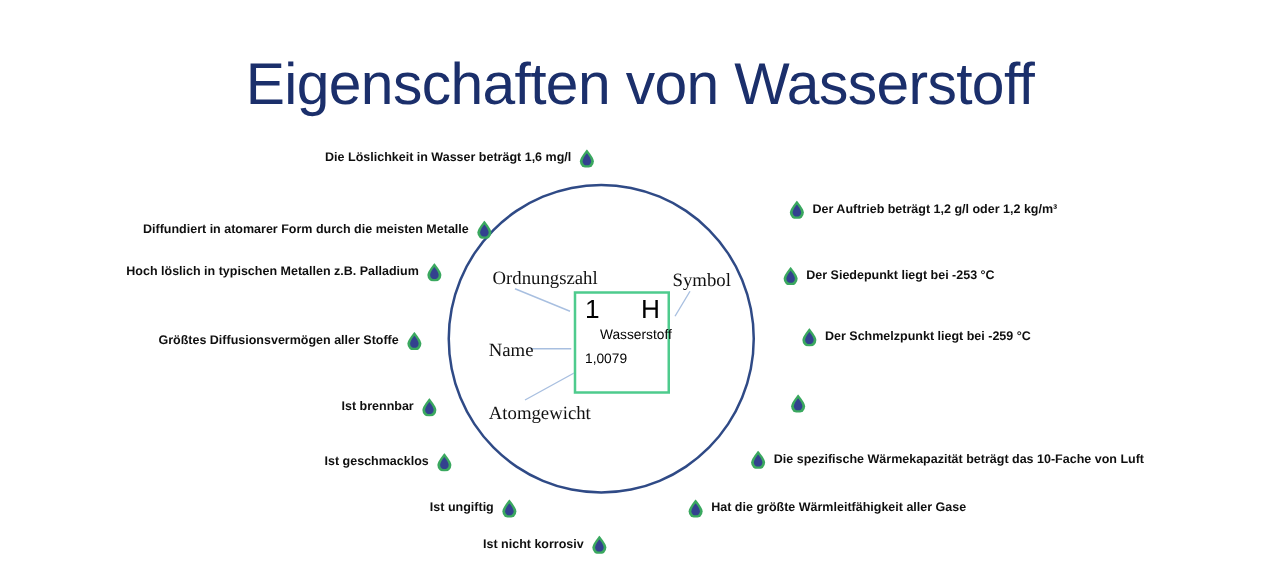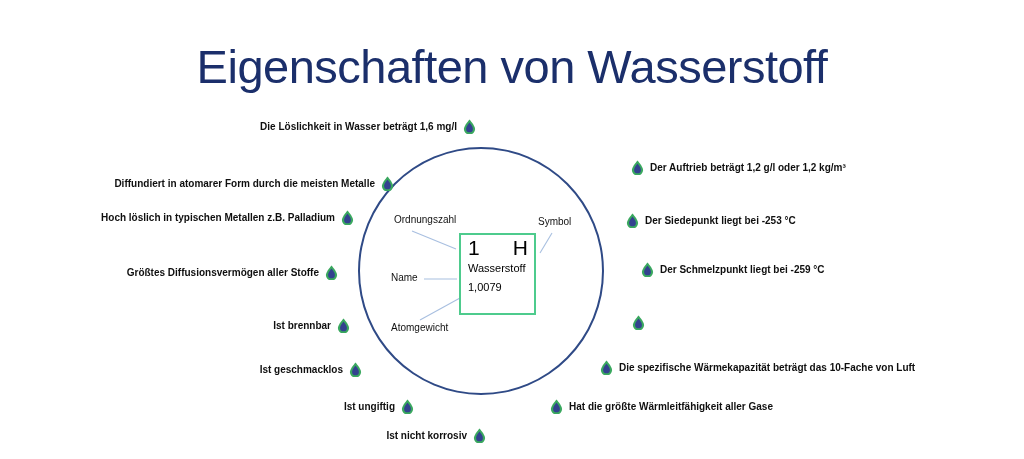--- a/index.html
+++ b/index.html
@@ -71,37 +71,38 @@
   }
   #element-card .symbol {
     font-size: 21px;
     font-weight: 400;
     color: #000;
     line-height: 1.15;
   }
   #element-card .element-name {
     font-size: 11px;
     color: #000;
-    padding: 2px 0 0 7px;
+    padding: 2px 0 0 19px;
     line-height: 1.2;
   }
   #element-card .atomic-weight {
     font-size: 11px;
     color: #000;
     padding: 6px 0 0 7px;
     line-height: 1.2;
   }
 
   
   .callout {
     position: absolute;
-    font-size: 10px;
+    font-size: 15px;
     color: #111111;
     white-space: nowrap;
     line-height: 1.2;
+    font-family: Liberation Serif, serif;
   }
   #callout-ordnungszahl { left: 394px; top: 214px; }
   #callout-symbol       { left: 538px; top: 216px; }
   #callout-name         { left: 391px; top: 272px; text-align: right; }
   #callout-atomgewicht  { left: 391px; top: 322px; }
 
   
   #leader-lines {
     position: absolute;
     left: 0;

